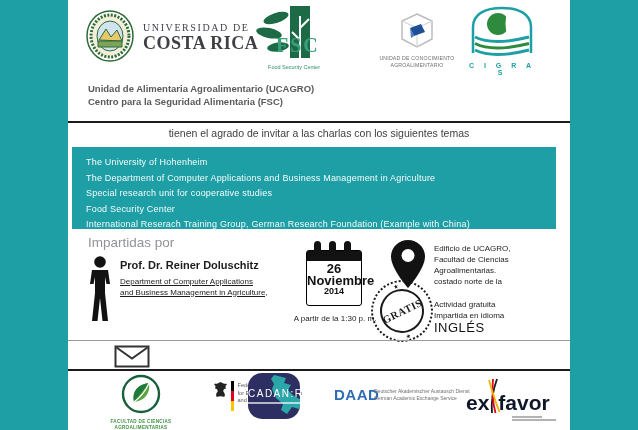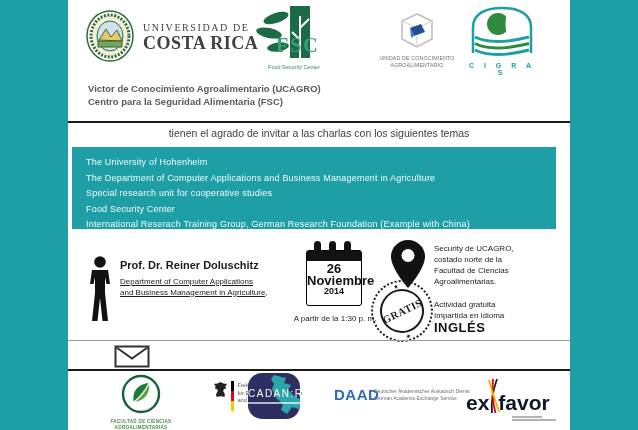--- a/index.html
+++ b/index.html
@@ -54,21 +54,21 @@
   
   .pin{position:absolute;left:322px;top:239px;}
   .loc{position:absolute;left:366px;top:243px;font-size:8px;color:#1c1c1e;line-height:11px;}
   .stamp{position:absolute;left:303px;top:280px;width:62px;height:62px;transform:rotate(-14deg);}
   .stamp-outer{width:62px;height:62px;border:2px dotted #1a1a1a;border-radius:50%;box-sizing:border-box;display:flex;align-items:center;justify-content:center;position:relative;}
   .stamp-inner{width:44px;height:44px;border:2px solid #1a1a1a;border-radius:50%;box-sizing:border-box;display:flex;align-items:center;justify-content:center;}
   .stamp-word{font-family:"Liberation Serif",serif;font-weight:bold;font-size:10.5px;letter-spacing:.5px;color:#1a1a1a;transform:rotate(-12deg);}
   .stamp-star{position:absolute;font-size:6px;color:#1a1a1a;left:50%;transform:translateX(-50%);}
   .stamp-star.top{top:0px;} .stamp-star.bottom{bottom:0px;}
   .act{position:absolute;left:366px;top:300px;font-size:8px;color:#1c1c1e;line-height:10.5px;}
-  .act-lang{font-size:13px;font-weight:bold;letter-spacing:.5px;margin-top:2px;color:#121212;}
+  .act-lang{font-size:13px;font-weight:normal;letter-spacing:.5px;margin-top:2px;color:#121212;}
 
   
   .rule-thin{position:absolute;left:0;top:340px;width:502px;height:1px;background:#9b9b9b;}
   .envelope{position:absolute;left:46px;top:345px;}
   .contact{position:absolute;left:92px;top:351px;font-size:8.5px;color:#6a6b6e;}
   .contact b{color:#1f1f1f;}
   .rule-black-bottom{position:absolute;left:0;top:369px;width:502px;height:2px;background:#1b1b1b;}
 
   
   .fca{position:absolute;left:30px;top:374px;width:86px;text-align:center;}
@@ -150,35 +150,36 @@
           <path d="M8 32 q18 9 54 0" stroke="#1E9FA5" stroke-width="3" fill="none"></path>
           <path d="M8 38.5 q18 9 54 0" stroke="#2e8b3e" stroke-width="3" fill="none"></path>
           <path d="M8 45 q18 9 54 0" stroke="#1E9FA5" stroke-width="3" fill="none"></path>
         </svg>
       </span>
       <div class="cigras-label">C I G R A S</div>
     </div>
   </div>
 
   <div class="orgs">
-    <div>Victor de Conocimiento Agroalimentario (UCAGRO)</div>
+    <div>Unidad de Alimentaria Agroalimentario (UCAGRO)</div>
     <div>Centro para la Seguridad Alimentaria (FSC)</div>
   </div>
 
   <div class="rule-black-top"></div>
   <div class="invite">tienen el agrado de invitar a las charlas con los siguientes temas</div>
 
   <div class="topics">
     <div>The University of Hohenheim</div>
     <div>The Department of Computer Applications and Business Management in Agriculture</div>
     <div>Special research unit for cooperative studies</div>
     <div>Food Security Center</div>
     <div>International Reserach Training Group, German Research Foundation (Example with China)</div>
   </div>
 
+  <div class="impartidas">Impartidas por</div>
 
   <span class="person">
     <svg width="24" height="68" viewBox="0 0 24 68">
       <circle cx="12" cy="6" r="5.8" fill="#121212"></circle>
       <path d="M4 14 h16 l2 14 h-3.5 l-1.5 -7 v16 l3 28 h-5.5 l-2.5 -23 -2.5 23 h-5.5 l3 -28 v-16 l-1.5 7 h-3.5 z" fill="#121212"></path>
     </svg>
   </span>
   <div class="spk-name">Prof. Dr. Reiner Doluschitz</div>
   <div class="spk-dept">
     <div>Department of Computer Applications</div>
@@ -196,23 +197,23 @@
   </div>
   <div class="cal-time">A partir de la 1:30 p. m.</div>
 
   <span class="pin">
     <svg width="36" height="50" viewBox="0 0 36 50">
       <path d="M18 1 C8.6 1 1 8.4 1 17.5 C1 30 18 49 18 49 C18 49 35 30 35 17.5 C35 8.4 27.4 1 18 1 Z" fill="#121212"></path>
       <circle cx="18" cy="16.5" r="6.5" fill="#ffffff"></circle>
     </svg>
   </span>
   <div class="loc">
-    <div>Security de UCAGRO,</div>
+    <div>Edificio de UCAGRO,</div>
+    <div>Facultad de Ciencias Agroalimentarias.</div>
     <div>costado norte de la</div>
-    <div>Facultad de Ciencias Agroalimentarias.</div>
   </div>
 
   <div class="stamp">
     <div class="stamp-outer">
       <span class="stamp-star top">★</span>
       <div class="stamp-inner">
         <span class="stamp-word">GRATIS</span>
       </div>
       <span class="stamp-star bottom">★</span>
     </div>

